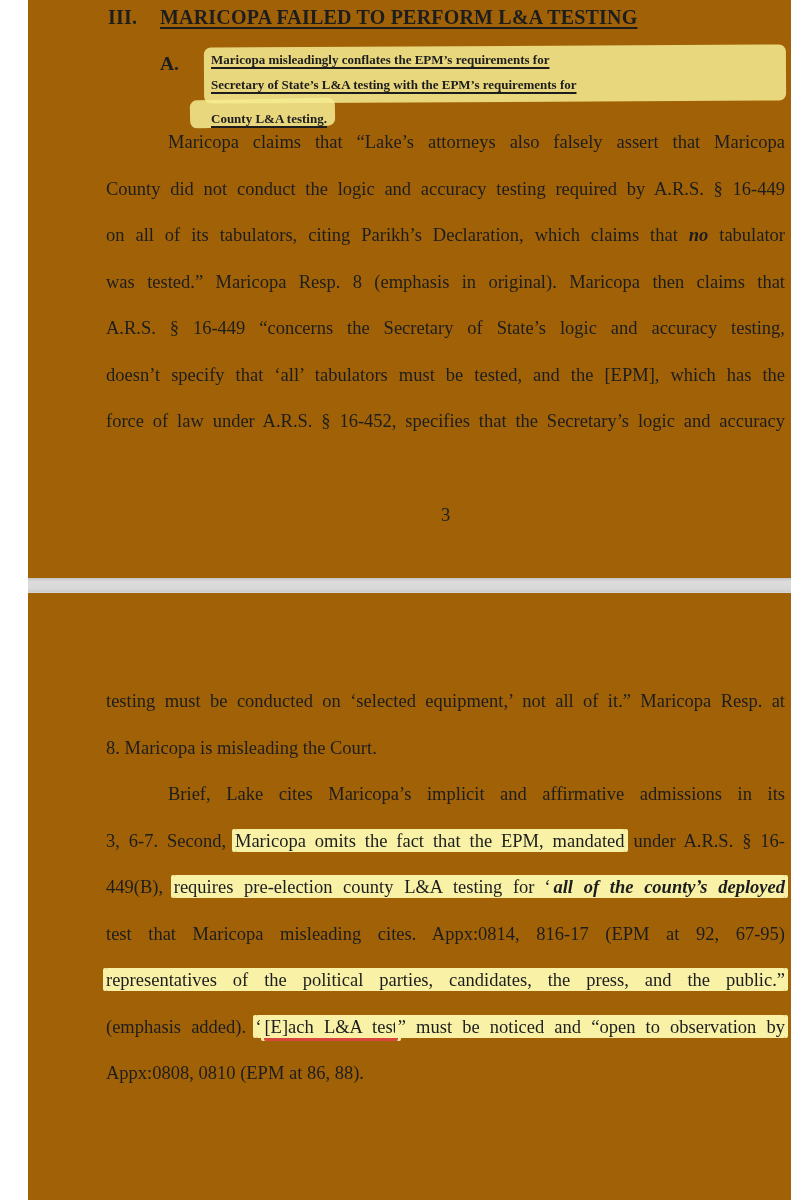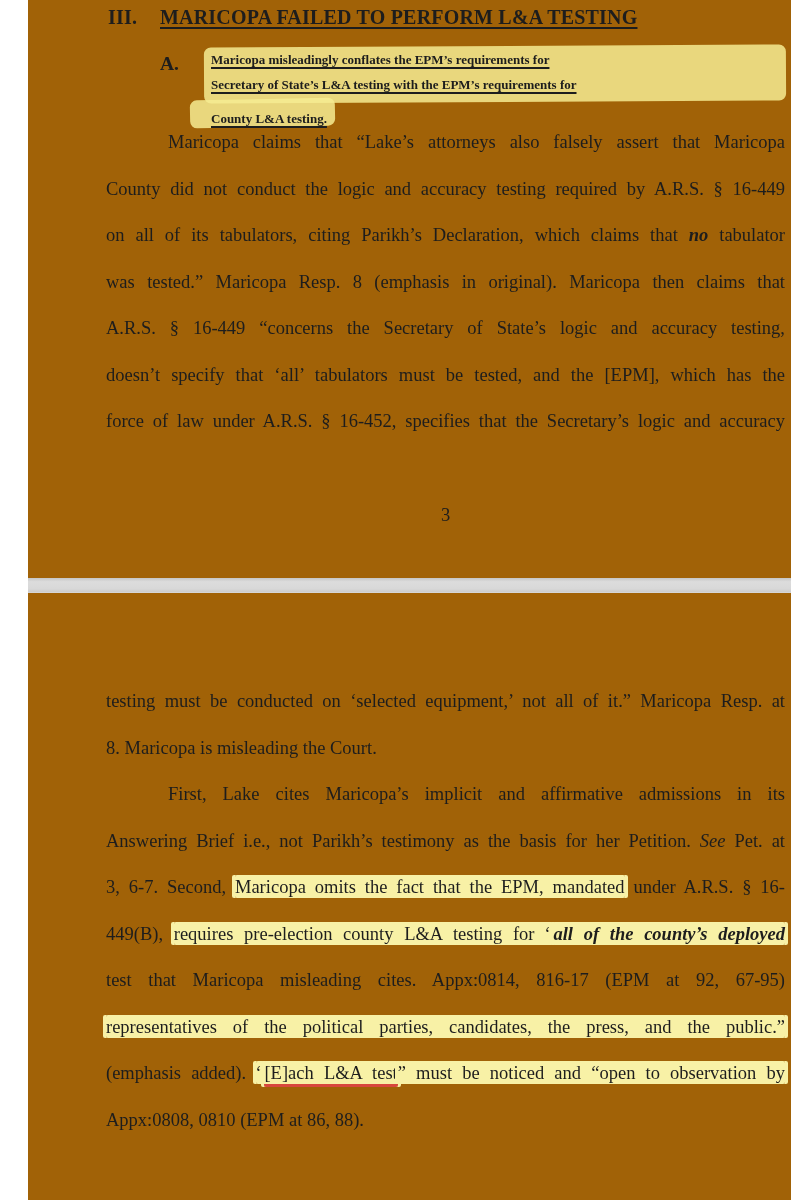--- a/index.html
+++ b/index.html
@@ -108,22 +108,21 @@
       <div class="line"><span>force of law under A.R.S. § 16-452, specifies that the Secretary’s logic and accuracy</span></div>
     </div>
 
   <div class="page-number">3</div>
 
   <div class="divider"></div>
 
   <div class="body-block" style="top:690px">
       <div class="line"><span>testing must be conducted on ‘selected equipment,’ not all of it.” Maricopa Resp. at</span></div>
       <div class="line no-just"><span>8. Maricopa is misleading the Court.</span></div>
-      <div class="line indent"><span>First, Lake cites Maricopa’s implicit and affirmative admissions in its</span></div>
-      <div class="line"><span>Answering Brief i.e., not Parikh’s testimony as the basis for her Petition. </span><span class="i">See</span><span> Pet. at</span></div>
+      <div class="line indent"><span>Brief, Lake cites Maricopa’s implicit and affirmative admissions in its</span></div>
       <div class="line"><span>3, 6-7. Second, </span><span class="hl">Maricopa omits the fact that the EPM, mandated</span><span> under A.R.S. § 16-</span></div>
       <div class="line"><span>449(B), </span><span class="hl">requires pre-election county L&amp;A testing for “</span><span class="b i hl">all of the county’s deployed</span></div>
       <div class="line"><span>test that Maricopa misleading cites. Appx:0814, 816-17 (EPM at 92, 67-95)</span></div>
       <div class="line"><span class="hl">representatives of the political parties, candidates, the press, and the public.”</span></div>
       <div class="line"><span>(emphasis added). </span><span class="hl">“</span><span class="hl redline">[E]ach L&amp;A test</span><span class="hl">” must be noticed and “open to observation by</span></div>
       <div class="line no-just"><span>Appx:0808, 0810 (EPM at 86, 88).</span></div>
     </div>
 
 </div>
 

